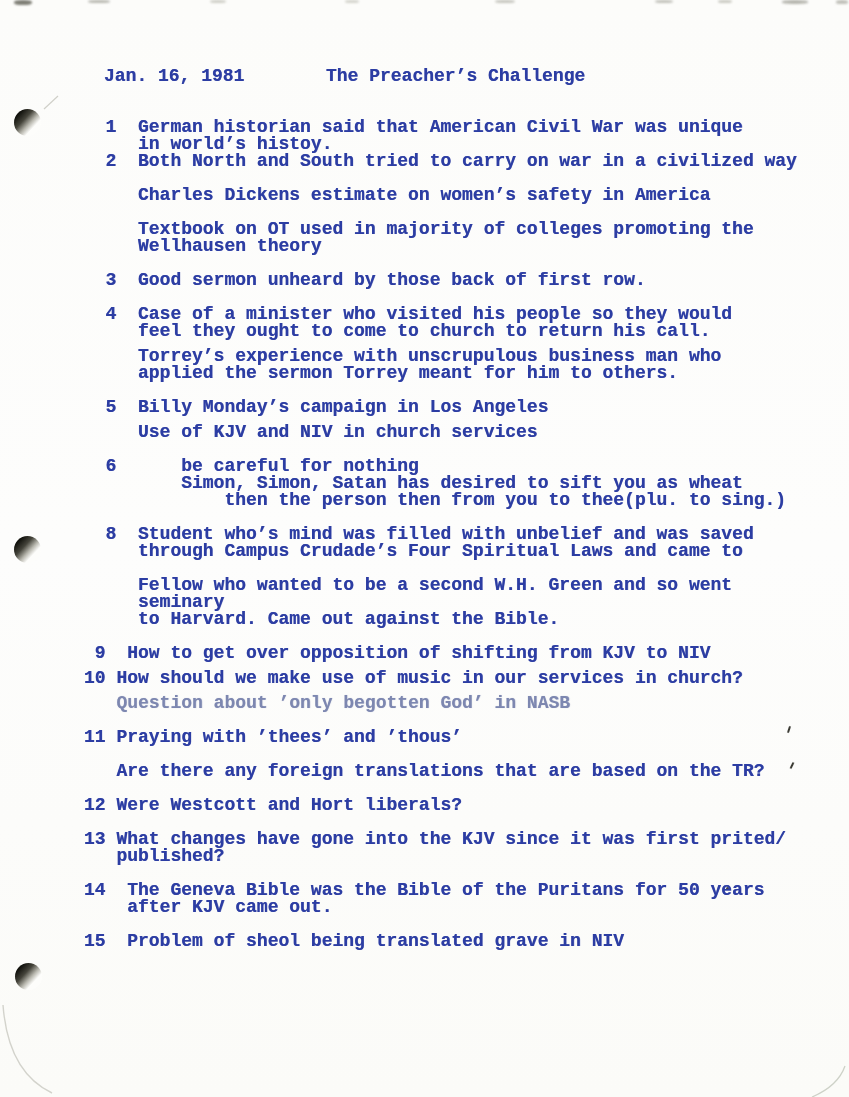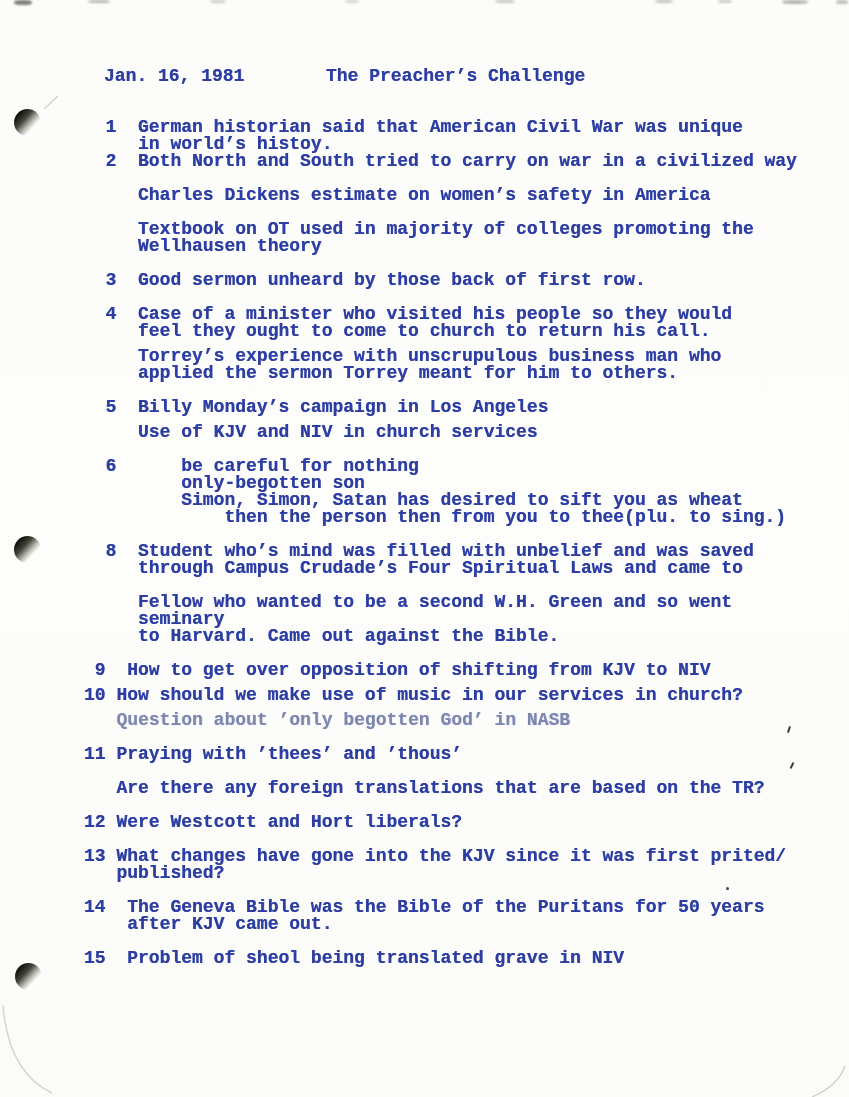--- a/index.html
+++ b/index.html
@@ -96,21 +96,20 @@
       <div class="tline g2">     Textbook on OT used in majority of colleges promoting the</div>
       <div class="tline">     Wellhausen theory</div>
       <div class="tline g2">  3  Good sermon unheard by those back of first row.</div>
       <div class="tline g2">  4  Case of a minister who visited his people so they would</div>
       <div class="tline">     feel they ought to come to church to return his call.</div>
       <div class="tline g15">     Torrey’s experience with unscrupulous business man who</div>
       <div class="tline">     applied the sermon Torrey meant for him to others.</div>
       <div class="tline g2">  5  Billy Monday’s campaign in Los Angeles</div>
       <div class="tline g15">     Use of KJV and NIV in church services</div>
       <div class="tline g2">  6      be careful for nothing</div>
-      <div class="tline">         only-begotten son</div>
       <div class="tline">         Simon, Simon, Satan has desired to sift you as wheat</div>
       <div class="tline">             then the person then from you to thee(plu. to sing.)</div>
       <div class="tline g2">  8  Student who’s mind was filled with unbelief and was saved</div>
       <div class="tline">     through Campus Crudade’s Four Spiritual Laws and came to</div>
       <div class="tline g2">     Fellow who wanted to be a second W.H. Green and so went</div>
       <div class="tline">     seminary</div>
       <div class="tline">     to Harvard. Came out against the Bible.</div>
       <div class="tline g2"> 9  How to get over opposition of shifting from KJV to NIV</div>
       <div class="tline g15">10 How should we make use of music in our services in church?</div>
       <div class="tline g15 faded">   Question about ’only begotten God’ in NASB</div>

